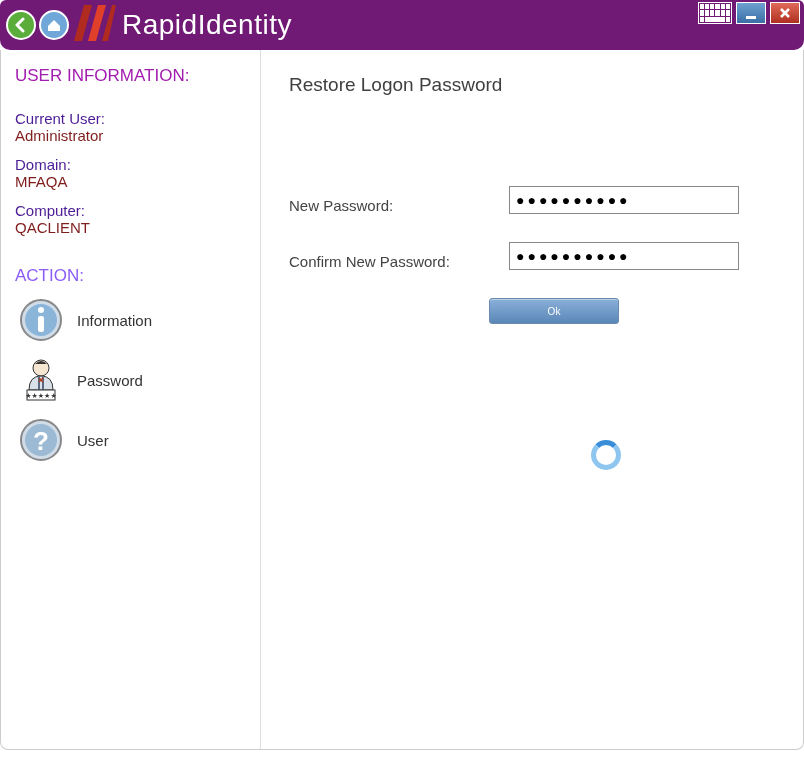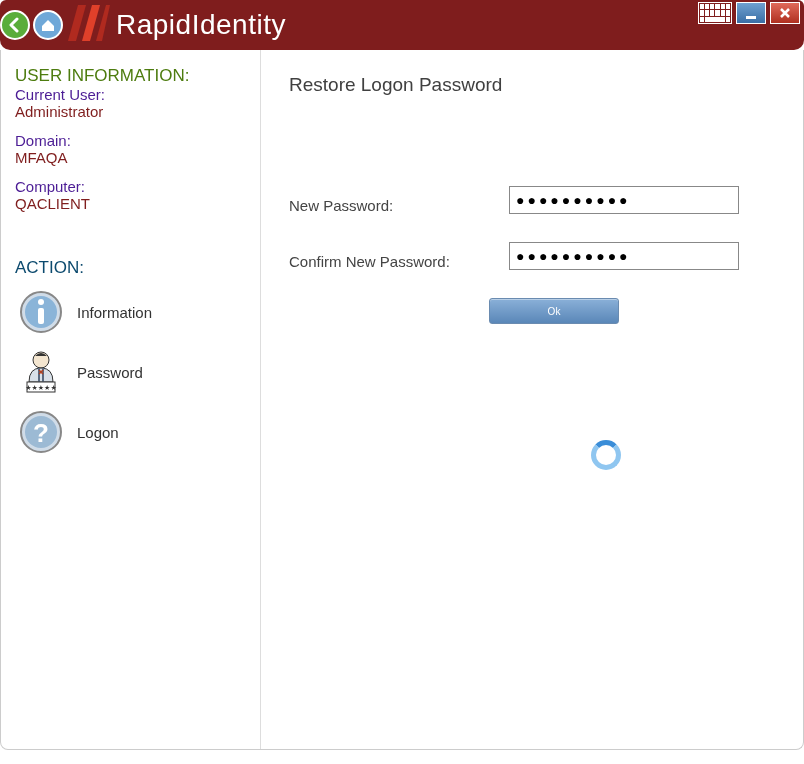--- a/index.html
+++ b/index.html
@@ -7,25 +7,25 @@
       font-family: Arial, sans-serif;
       background: #fff;
       width: 804px;
       height: 764px;
     }
     .window {
       width: 804px;
       margin: 0;
     }
     .titlebar {
-      background: #7f1d1d;
+      background: #701a75;
       color: #fff;
       display: flex;
       align-items: center;
-      padding: 4px 0;
+      padding: 4px 6px;
       height: 50px;
       border-radius: 6px 6px 10px 10px;
       position: relative;
     }
     .titlebar .nav-btn {
       width: 30px;
       height: 30px;
       border-radius: 50%;
       display: inline-flex;
       align-items: center;
@@ -86,32 +86,32 @@
     }
     .sidebar {
       width: 260px;
       padding: 16px 14px;
       border-right: 1px solid #ddd;
       color: #333;
     }
     .sidebar h3 {
       font-size: 17px;
       font-weight: normal;
-      color: #4d7c0f;
-      margin-bottom: 0;
+      color: #a21caf;
+      margin-bottom: 24px;
     }
     .info-block { margin-bottom: 12px; font-size: 15px; }
     .info-label { color: #4c1d95; }
     .info-value { color: #7f1d1d; }
 
     .action-heading {
       font-size: 17px;
       font-weight: normal;
-      color: #0c4a6e;
-      margin-top: 46px;
+      color: #8b5cf6;
+      margin-top: 30px;
       margin-bottom: 8px;
     }
     .action-item {
       display: flex;
       align-items: center;
       gap: 10px;
       margin: 8px 0;
       cursor: pointer;
     }
     .action-icon {
@@ -288,21 +288,21 @@
       </div>
 
       <div class="action-item">
         <div class="action-icon">
           <svg width="48" height="48" viewBox="0 0 48 48">
             <circle cx="24" cy="24" r="20" fill="#d0dce8" stroke="#888" stroke-width="2"></circle>
             <circle cx="24" cy="24" r="16" fill="#9cbad4"></circle>
             <text x="24" y="34" text-anchor="middle" font-size="26" font-weight="bold" fill="#fff">?</text>
           </svg>
         </div>
-        <span class="action-label">Logon</span>
+        <span class="action-label">User</span>
       </div>
     </aside>
 
     <main class="main">
       <div class="main-title">Restore Logon Password</div>
 
       <div class="form-row">
         <label class="form-label">New Password:</label>
         <input type="text" class="text-input" value="●●●●●●●●●●" style="">
       </div>

